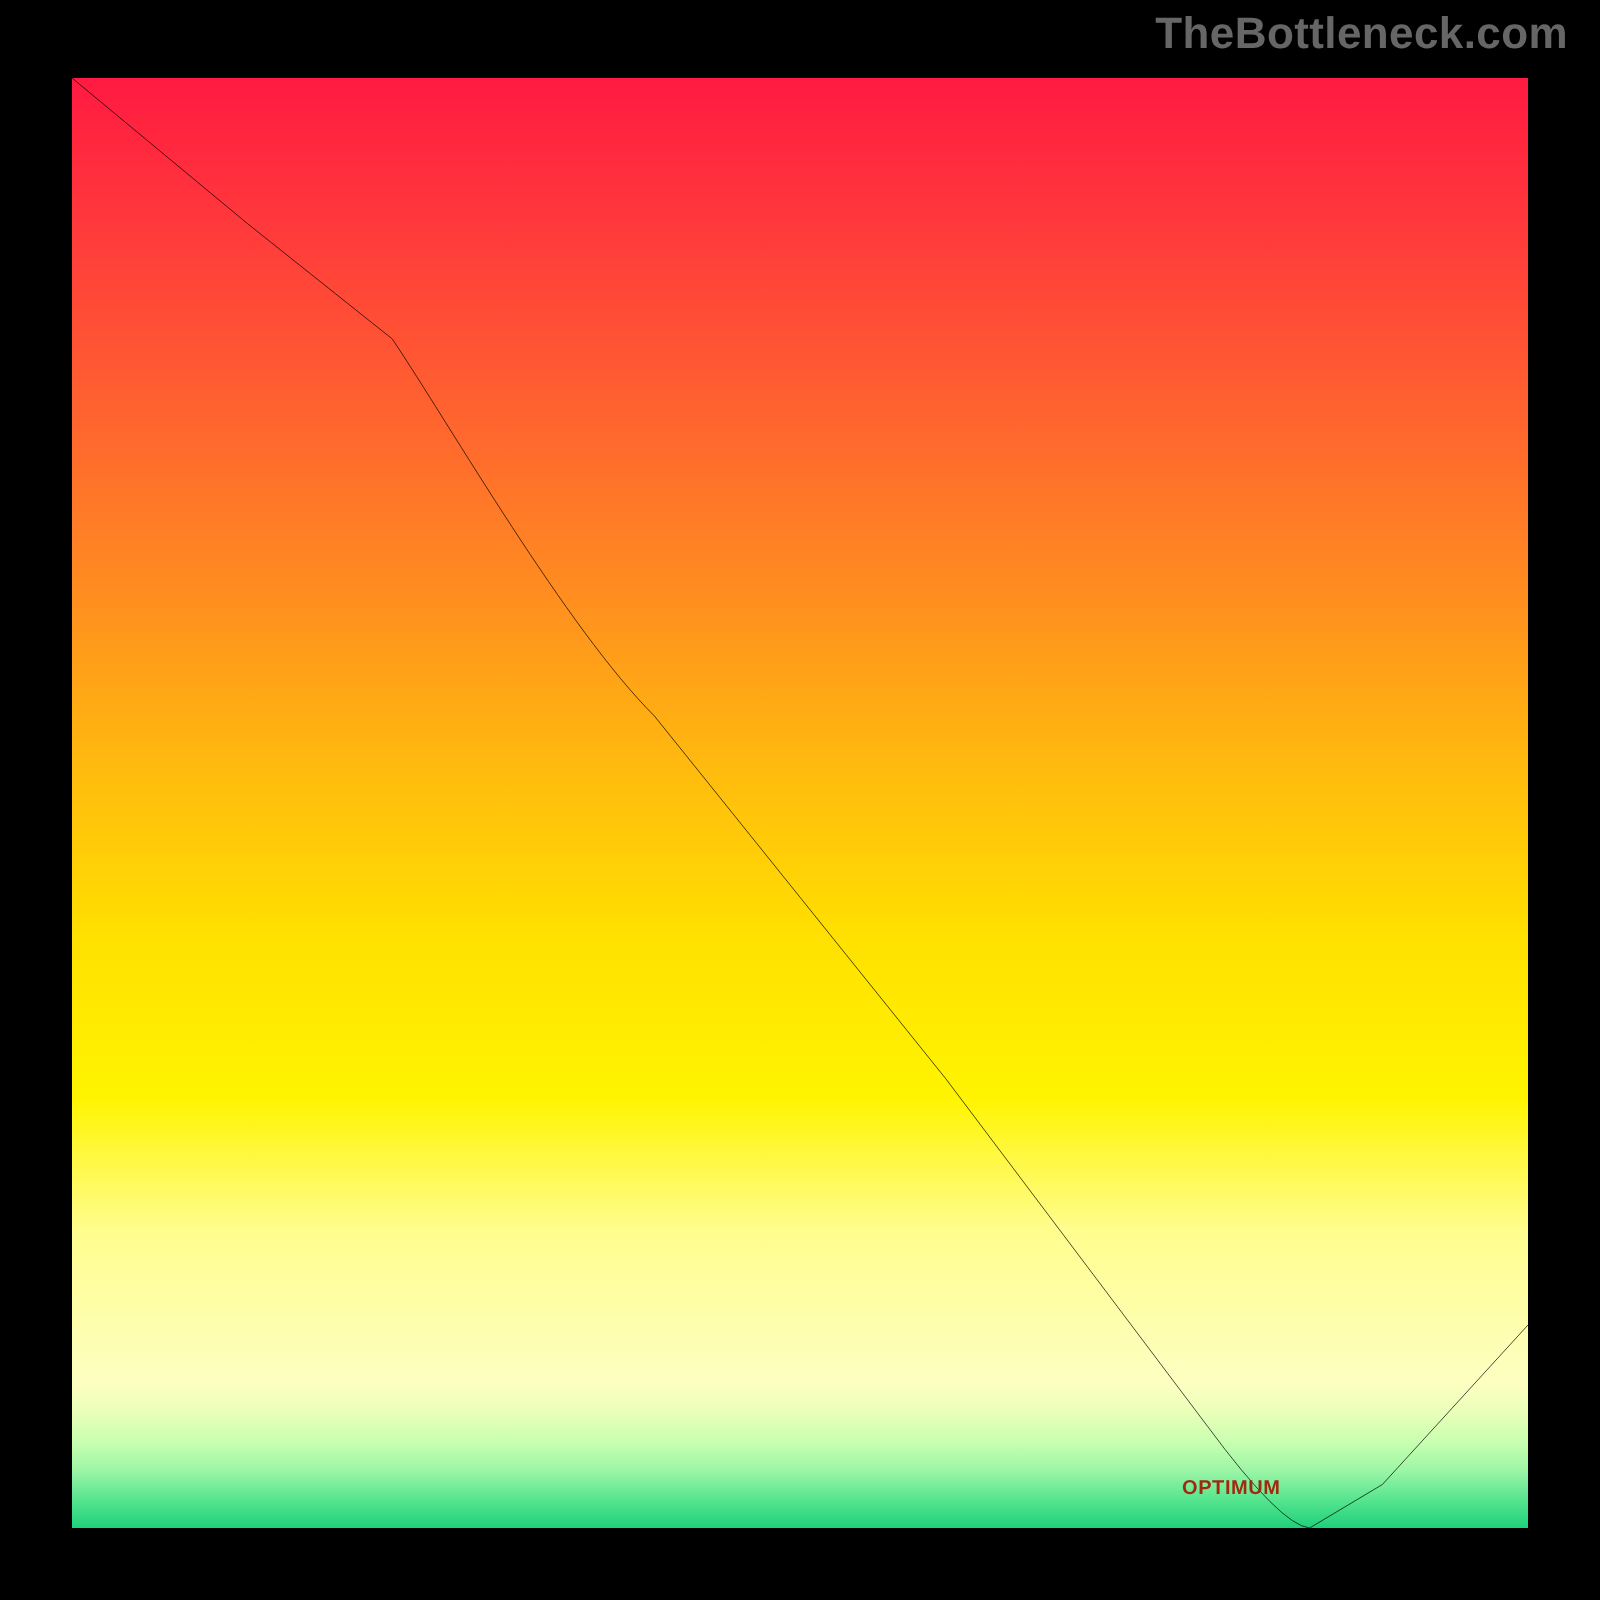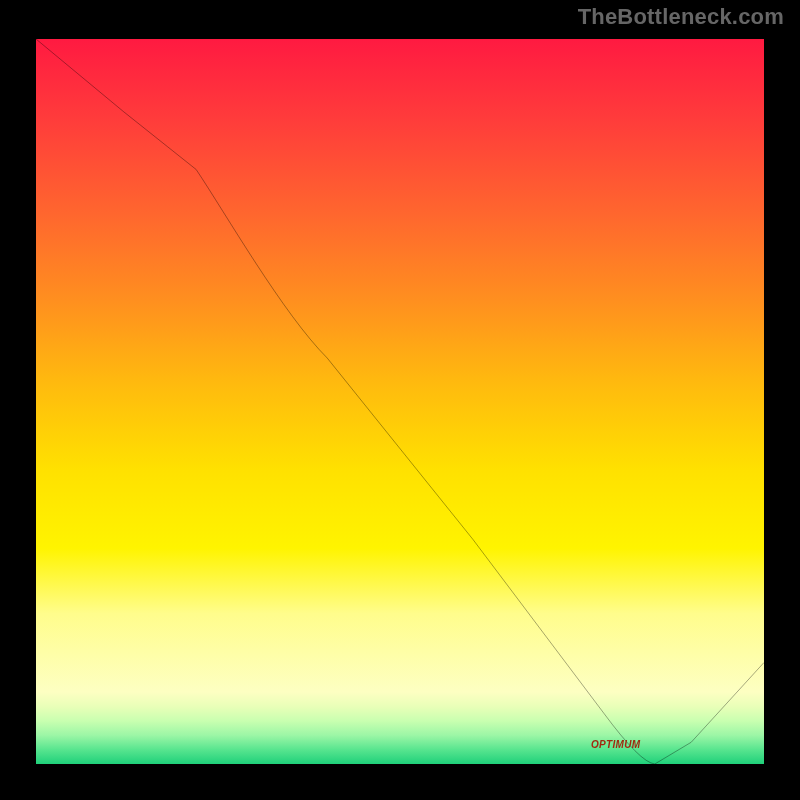--- a/index.html
+++ b/index.html
@@ -28,21 +28,20 @@
   }
   .plot-frame {
     position: absolute;
     left: 25px;
     top: 28px;
     width: 750px;
     height: 747px;
     border: 11px solid #000;
     box-sizing: border-box;
     overflow: hidden;
-    font-style: italic;
   }
   .gradient {
     position: absolute;
     inset: 0;
   }
   .gradient-upper {
     position: absolute;
     left: 0; right: 0;
     top: 0;
     height: 90%;

